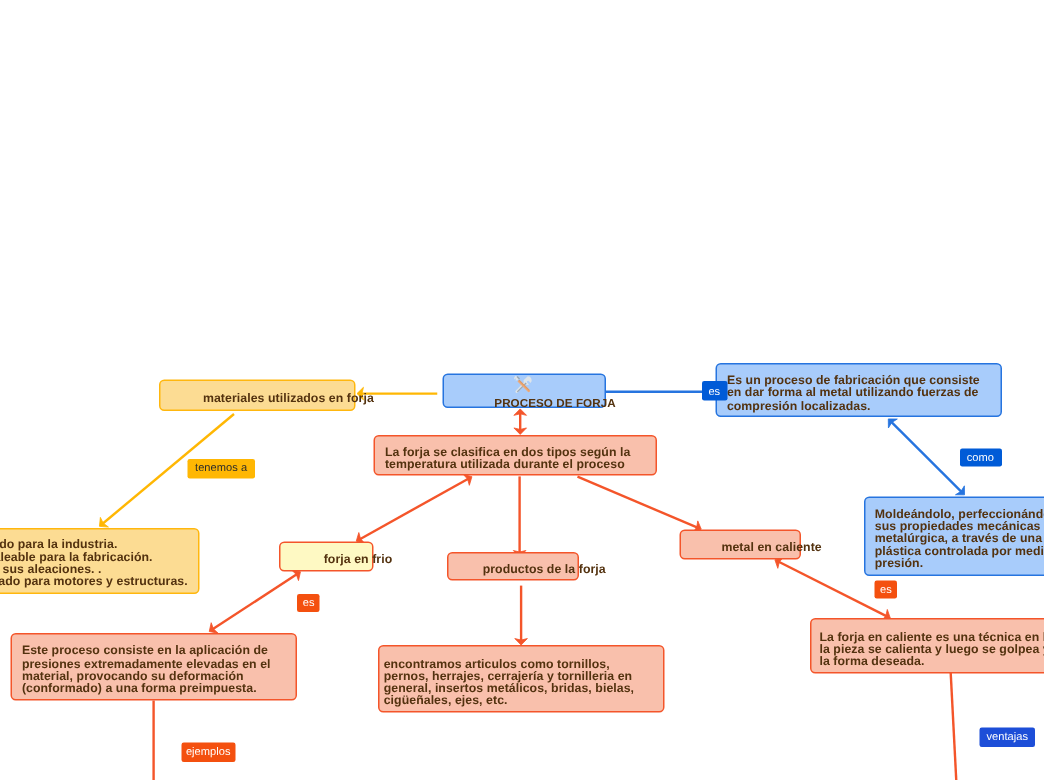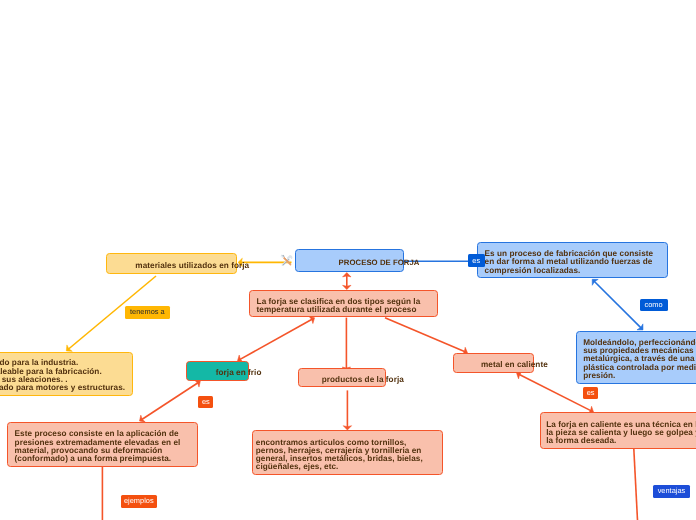--- a/index.html
+++ b/index.html
@@ -75,21 +75,21 @@
         <path d="M593.50,412.00 L587.77,413.81 L590.55,410.51 L591.55,406.31 Z" fill="#f4552a" stroke="#f4552a" stroke-width="0.55"></path>
         <path d="M516.60,373.20 L522.33,371.39 L519.55,374.69 L518.55,378.89 Z" fill="#f4552a" stroke="#f4552a" stroke-width="0.55"></path>
       </g>
     <g>
         <line x1="102.40" y1="467.00" x2="102.40" y2="520.00" stroke="#f4552a" stroke-width="1.6"></line>
       </g>
     <g>
         <line x1="633.80" y1="448.60" x2="637.50" y2="520.00" stroke="#f4552a" stroke-width="1.6"></line>
       </g>
   </svg>
-  <div class="node center" style="left:294.5px;top:249px;width:109px;height:23px;background:#a8ccfb;border-color:#2674df;padding-left:9px;padding-right:9px;">
+  <div class="node center" style="left:294.5px;top:249px;width:109px;height:23px;background:#a8ccfb;border-color:#2674df;padding-left:9px;padding-right:9px;flex-direction:column;">
       <span class="icon-wrap"><svg viewBox="0 0 36 36" width="13" height="13">
           <path d="M27.3 2.5a7.2 7.2 0 0 1 5.2 12.2l-4-4-2.2.6-.6 2.2 4 4A7.2 7.2 0 0 1 19.5 9.8z" fill="#dde4ea"></path>
           <path d="M21.7 12.2 5.4 28.5a2.5 2.5 0 1 0 3.5 3.5L25.2 15.7z" fill="#dde4ea"></path>
           <path d="M23.5 14 7.2 30.3l1.7 1.7L25.2 15.7z" fill="#9aa7b3"></path>
           <path d="M11.6 8.6 30.7 27.7a2.3 2.3 0 1 1-3.3 3.3L8.3 11.9z" fill="#eda978"></path>
           <path d="M11.6 8.6 30.7 27.7l-1.5 1.5L10.1 10.1z" fill="#dd9964"></path>
           <path d="M3.8 2.3C2.3 3.8 1.7 6.1 2.3 8.1l2.3-1.8 1.3 1.3-1.8 2.3c2 .6 4.3 0 5.8-1.5l1.3-1.3-5.9-5.9z" fill="#dde4ea"></path>
           <path d="M8.5 2 12.9 6.4 11 8.3 6.6 3.9z" fill="#9aa7b3"></path>
         </svg></span>
       <span class="node-text" style="color:#53320f;font-size:7.75px;">PROCESO DE FORJA</span>
@@ -102,21 +102,21 @@
     </div>
   <div class="node" style="left:248.8px;top:290.3px;width:189px;height:26.6px;background:#f9c0ac;border-color:#f4552a;padding-left:6.8px;padding-right:6.8px;">
       <span class="node-text" style="color:#53320f;">La forja se clasifica en dos tipos según la temperatura utilizada durante el proceso</span>
     </div>
   <div class="node" style="left:-58.2px;top:351.5px;width:191px;height:44px;background:#fcdc93;border-color:#ffb70e;padding-left:5px;padding-right:5px;">
       <span class="node-text" style="color:#53320f;">Acero, el usado para la industria.
 Aluminio: maleable para la fabricación.
 Cobre, zinc y sus aleaciones. .
 Titanio: utilizado para motores y estructuras.</span>
     </div>
-  <div class="node center" style="left:185.9px;top:361.4px;width:63.5px;height:19.2px;background:#14b8a6;border-color:#f4552a;padding-left:8px;padding-right:8px;">
+  <div class="node center" style="left:185.9px;top:361.4px;width:63.5px;height:19.2px;background:#fef9c3;border-color:#f4552a;padding-left:8px;padding-right:8px;">
       <span class="node-text" style="color:#53320f;">forja en frio</span>
     </div>
   <div class="node center" style="left:297.8px;top:368px;width:88px;height:18.8px;background:#f9c0ac;border-color:#f4552a;padding-left:8px;padding-right:8px;">
       <span class="node-text" style="color:#53320f;">productos de la forja</span>
     </div>
   <div class="node center" style="left:453.2px;top:353.3px;width:80.4px;height:19.4px;background:#f9c0ac;border-color:#f4552a;padding-left:8px;padding-right:8px;">
       <span class="node-text" style="color:#53320f;">metal en caliente</span>
     </div>
   <div class="node" style="left:576.4px;top:330.6px;width:191px;height:53.3px;background:#a8ccfb;border-color:#2674df;padding-left:5.8px;padding-right:5.8px;">
       <span class="node-text" style="color:#53320f;">Moldeándolo, perfeccionándolo y mejorando sus propiedades mecánicas y su estructura metalúrgica, a través de una deformación plástica controlada por medio de fuerza o presión.</span>

